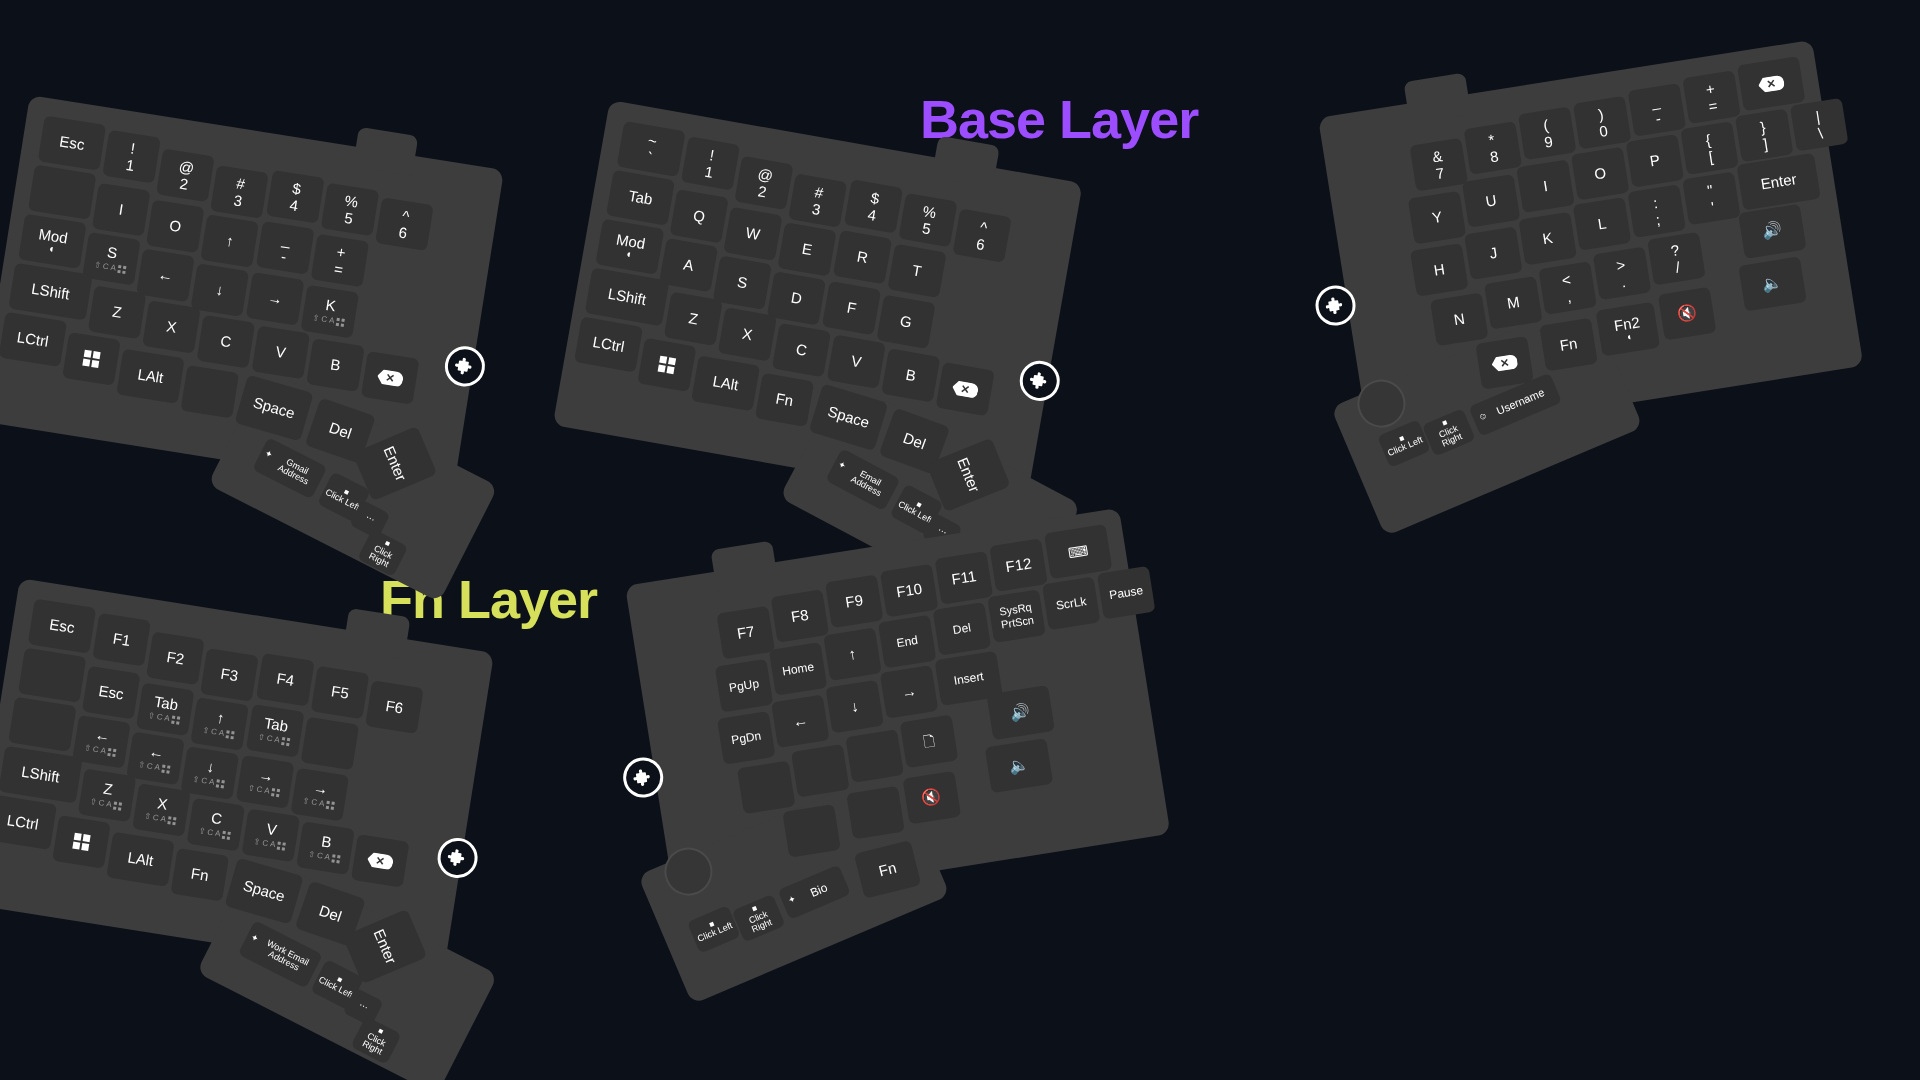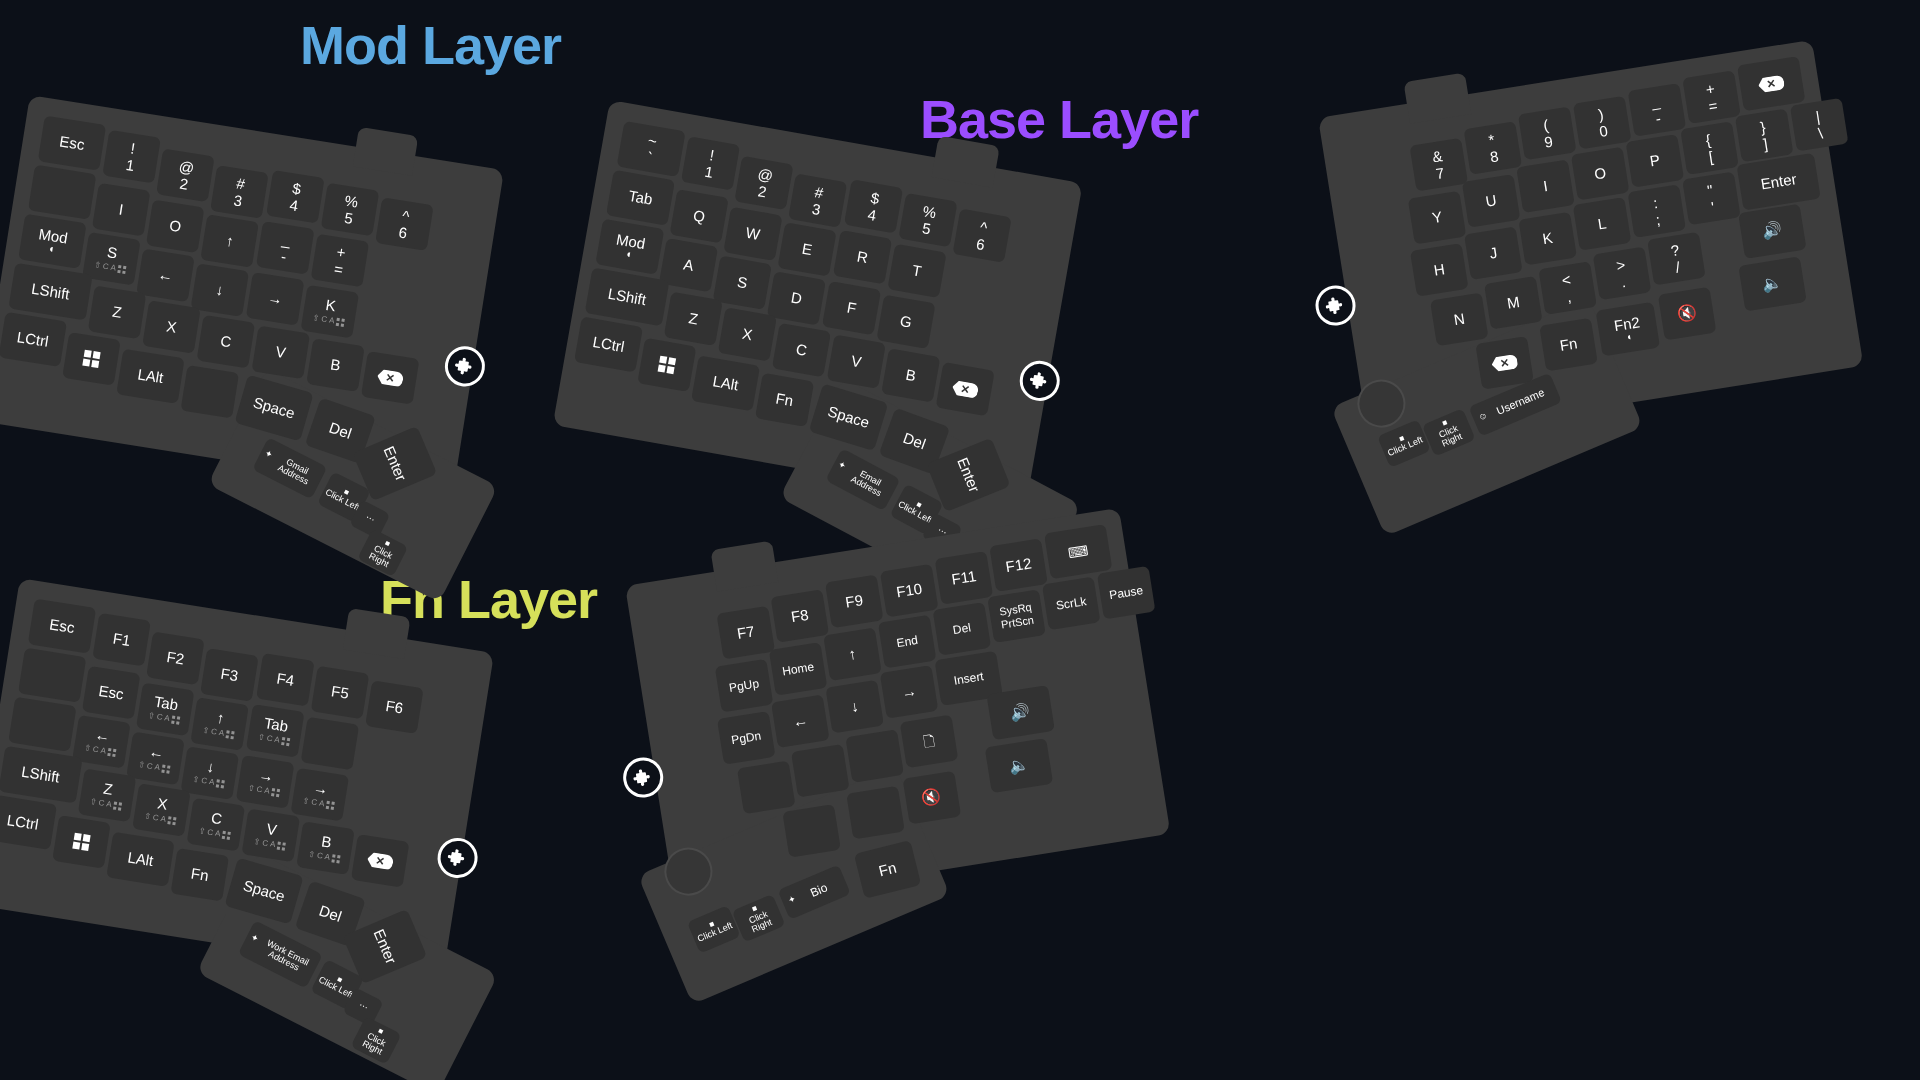--- a/index.html
+++ b/index.html
@@ -33,21 +33,20 @@
   .puzzle svg{width:20px;height:20px;}
   .thumbcirc{position:absolute;border:2px solid #4a4a4a;border-radius:50%;background:#363636;}
   .arrowline{position:absolute;}
   .ico{font-size:16px;line-height:1;}
 </style>
 </head>
 <body>
 
 <div id="stage">
 
-  <div class="layer-title" style="left:300px;top:14px;color:#5ba8e0;">Mod Layer</div>
   <div class="layer-title" style="left:920px;top:88px;color:#9b4dff;">Base Layer</div>
   <div class="layer-title" style="left:380px;top:568px;color:#d6e05a;">Fn Layer</div>
 
   <svg class="arrowline" style="left:590px;top:260px;width:170px;height:60px;" viewBox="0 0 170 60">
     <defs>
         <marker id="ahB" markerWidth="7" markerHeight="7" refX="5" refY="3.5" orient="auto">
       <polygon points="0,0 7,3.5 0,7" fill="#5ba8e0"></polygon>
         </marker>
       </defs>
     <line x1="160" y1="12" x2="16" y2="44" stroke="#5ba8e0" stroke-width="6" marker-end="url(#ahB)"></line>

